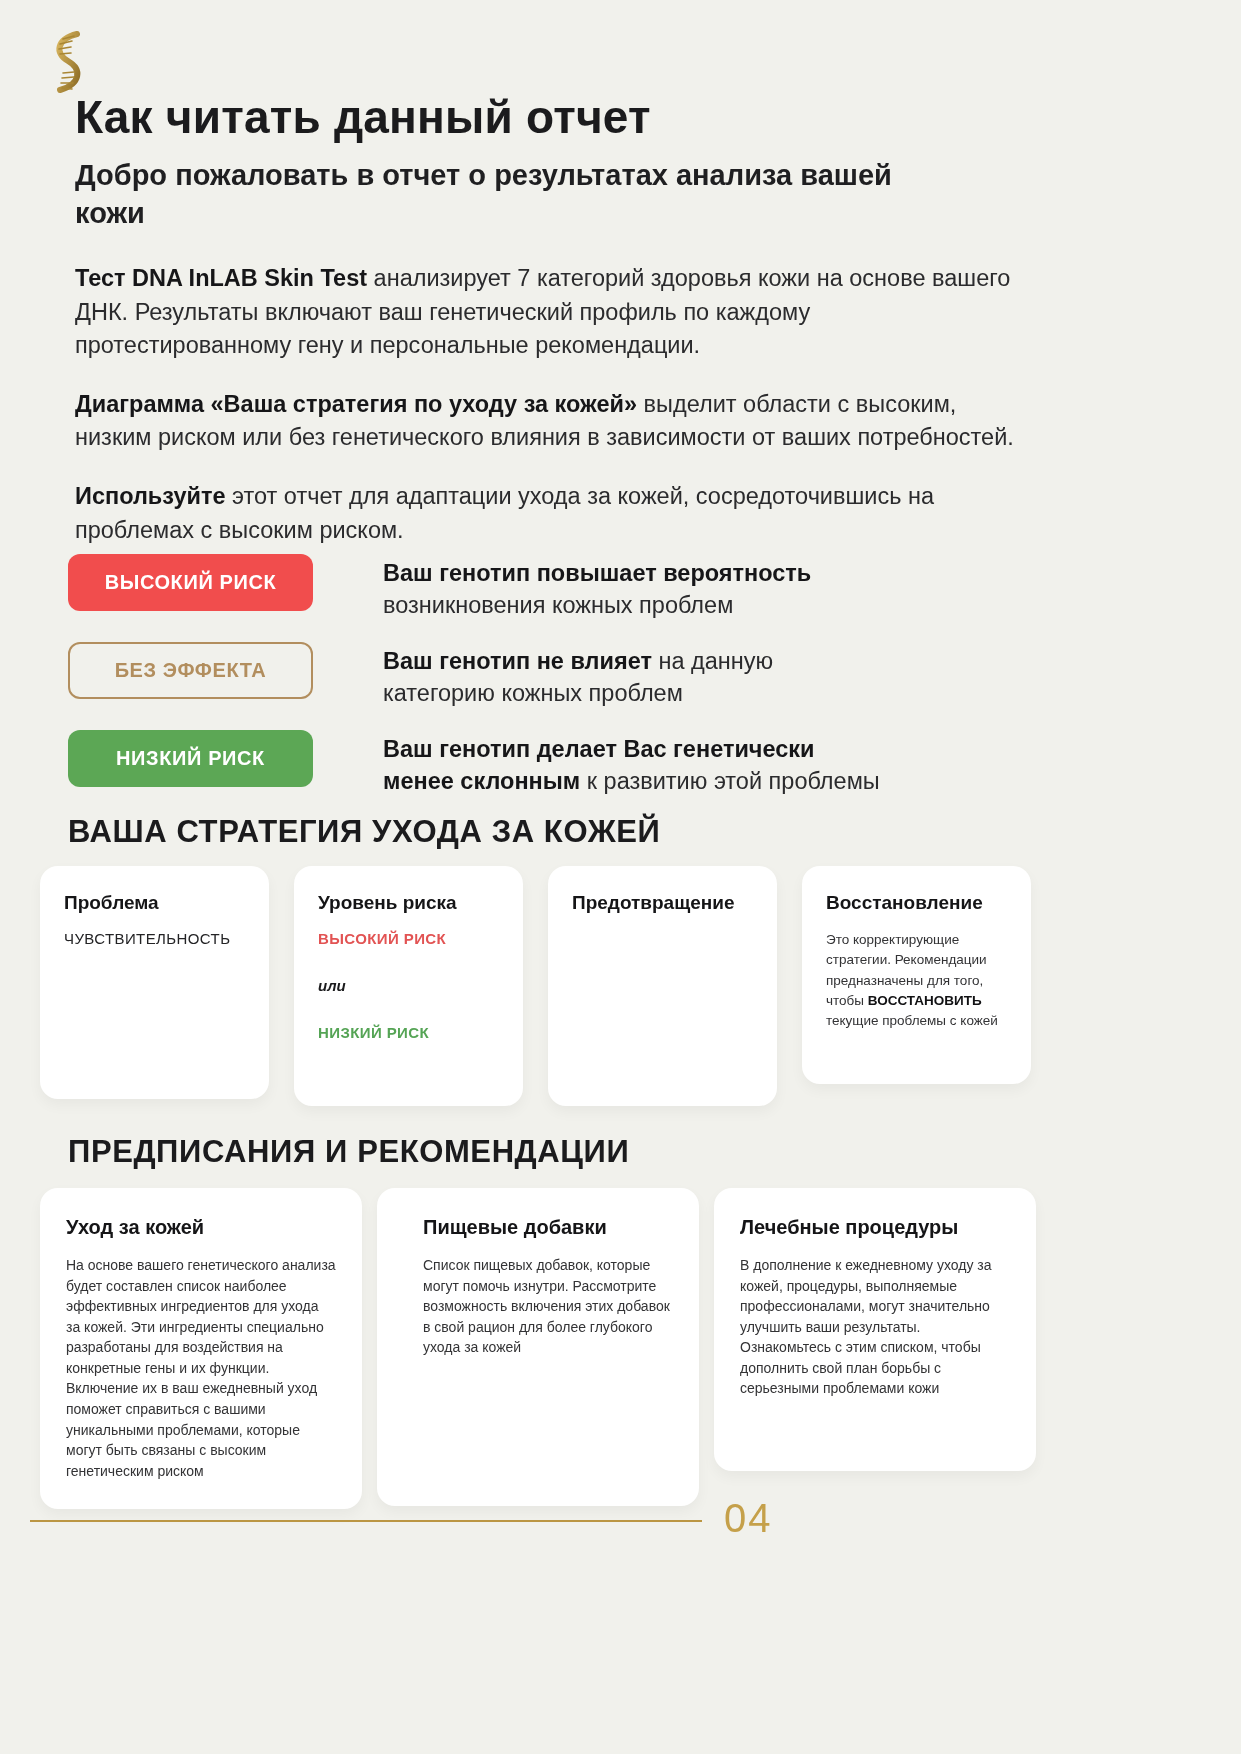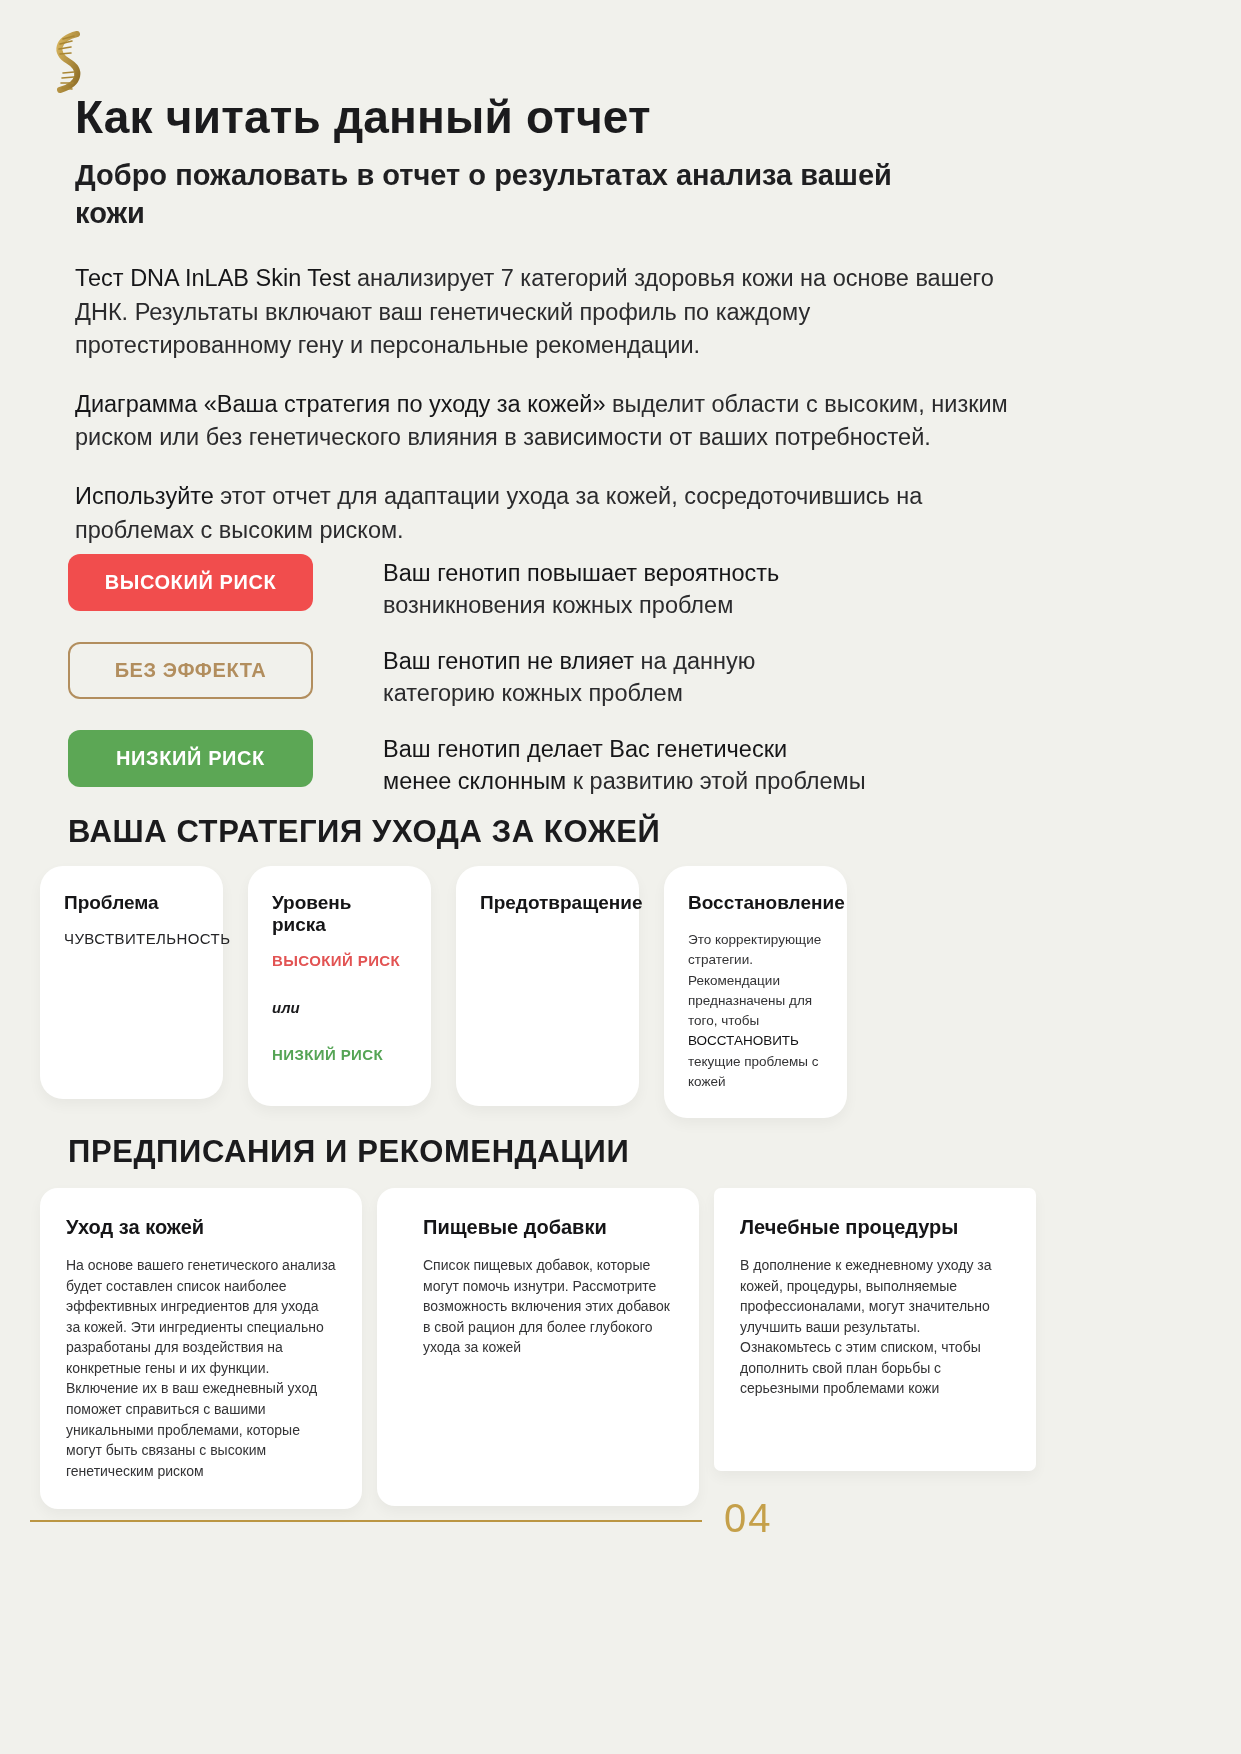--- a/index.html
+++ b/index.html
@@ -14,21 +14,21 @@
     position:absolute;top:90px;left:75px;margin:0;
     font-size:46px;font-weight:800;color:#1b1b1d;letter-spacing:0.2px;
   }
   .subtitle{
     position:absolute;top:156px;left:75px;margin:0;width:880px;
     font-size:29px;font-weight:700;line-height:1.32;color:#1f1f21;
   }
   .intro{position:absolute;top:262px;left:75px;width:950px;
     font-size:23.5px;line-height:1.43;color:#2b2b2d;}
   .intro p{margin:0 0 25px 0;}
-  .bold{font-weight:400;color:#161618;}
+  .bold{font-weight:700;color:#161618;}
   .legend{position:absolute;top:554px;left:68px;display:flex;flex-direction:column;gap:20px;}
   .legend-row{display:flex;align-items:flex-start;}
   .badge{
     width:245px;height:57px;border-radius:12px;box-sizing:border-box;
     display:flex;align-items:center;justify-content:center;
     font-size:20px;font-weight:700;letter-spacing:0.6px;flex:none;
   }
   .badge-high{background:#f14d4d;color:#ffffff;}
   .badge-neutral{background:transparent;border:2px solid #b28e5e;color:#b28e5e;}
   .badge-low{background:#5ca755;color:#ffffff;}
@@ -39,39 +39,39 @@
   }
   #strategy-heading{top:810px;}
   #rx-heading{top:1130px;}
   .cards{position:absolute;left:40px;display:flex;align-items:flex-start;}
   .card{
     background:#ffffff;border-radius:18px;box-sizing:border-box;
     box-shadow:0 6px 14px rgba(0,0,0,0.045);
     padding:26px 24px;
   }
   .strategy-cards{top:866px;gap:25px;}
-  .strategy-cards .card{width:183px;border-radius:23px;}
+  .strategy-cards .card{width:229px;}
   .card-title{font-size:19px;font-weight:700;margin-bottom:16px;color:#151517;}
   .problem-value{font-size:15px;letter-spacing:0.4px;color:#232325;}
   .risk-high-label{color:#e25353;font-weight:700;font-size:15px;letter-spacing:0.4px;}
   .or-label{font-weight:700;font-size:15px;margin-top:30px;color:#1b1b1d;font-style:italic;}
   .risk-low-label{color:#55a455;font-weight:700;font-size:15px;letter-spacing:0.4px;margin-top:30px;}
   .card-body{font-size:13.5px;line-height:1.5;color:#333335;}
   .card-body .bold{color:#111113;}
   #strat-card-1{min-height:233px;}
   #strat-card-2{min-height:240px;}
   #strat-card-3{min-height:240px;}
   #strat-card-4{min-height:218px;}
   .rx-cards{top:1188px;gap:15px;}
   .rx-cards .card{width:322px;padding:28px 26px;}
   .rx-cards .card-title{font-size:20px;}
   .rx-cards .card-body{font-size:14px;line-height:1.47;}
   #rx-card-1{min-height:318px;}
   #rx-card-2{min-height:318px;padding-left:46px;}
-  #rx-card-3{min-height:283px;border-radius:7px;}
+  #rx-card-3{min-height:283px;}
   .footer-rule{position:absolute;top:1520px;left:30px;width:672px;height:2px;background:#bb9643;}
   .page-number{
     position:absolute;top:1496px;left:724px;
     font-size:40px;color:#c5a04a;letter-spacing:2px;font-weight:400;
   }
 </style>
 </head>
 <body>
 
 <div class="logo">

